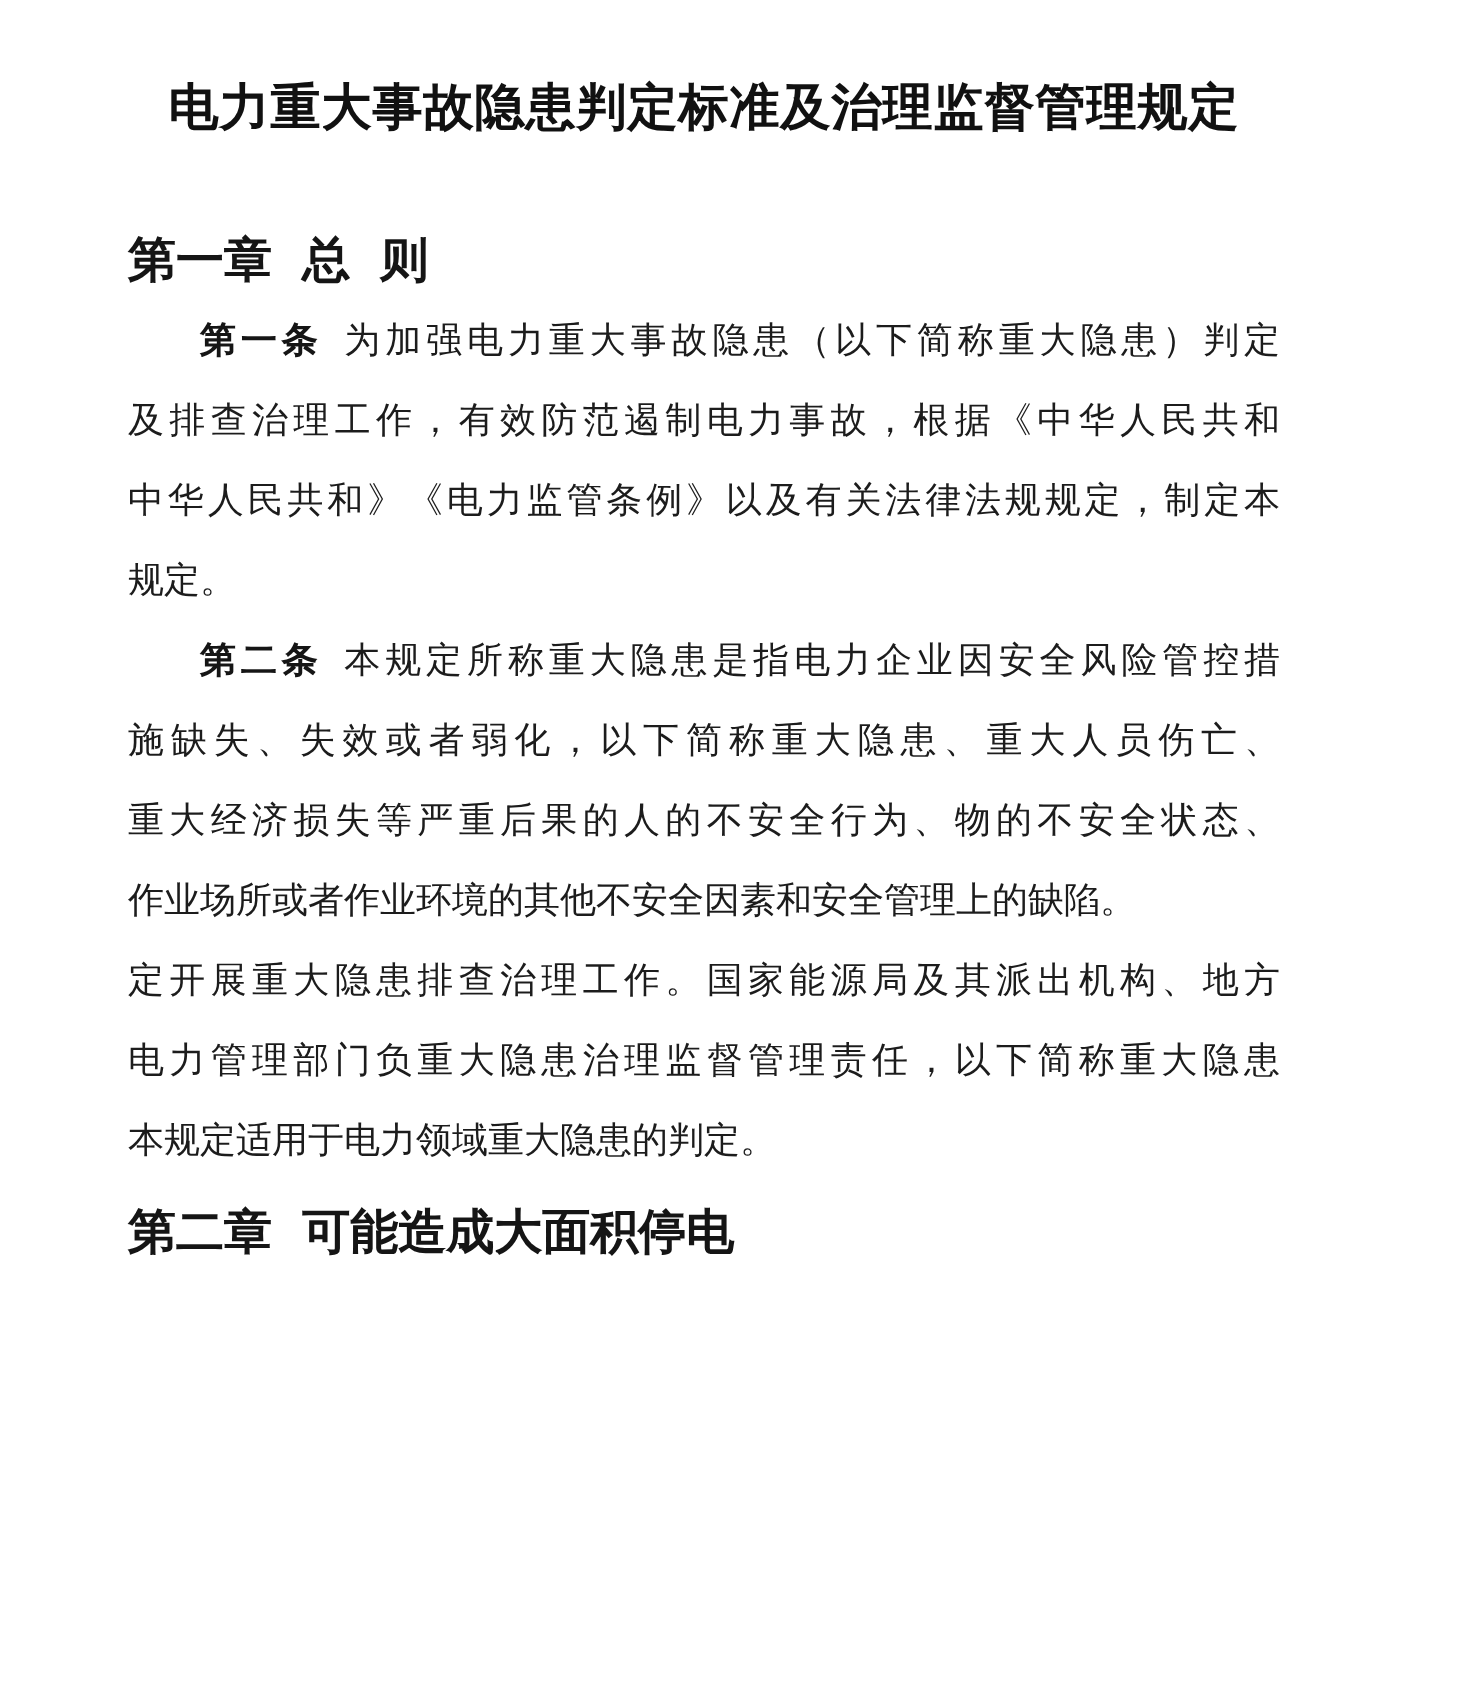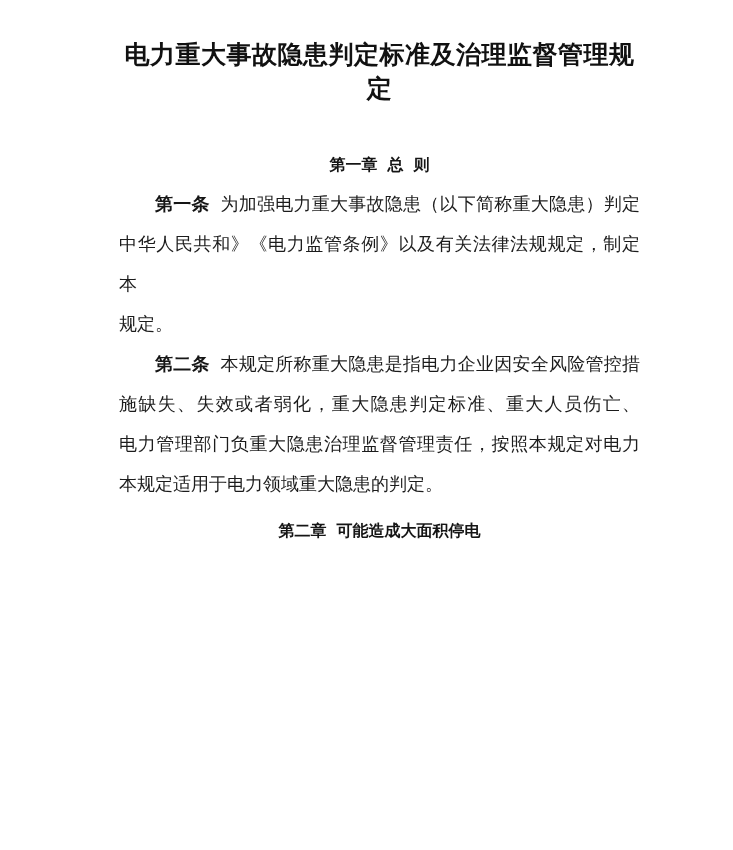--- a/index.html
+++ b/index.html
@@ -11,41 +11,40 @@
     width: 733px;
     height: 850px;
     overflow: hidden;
     font-family: "Liberation Serif", "DejaVu Serif", serif;
     color: #1c1c1c;
   }
   .page {
     box-sizing: border-box;
     width: 733px;
     height: 672px;
-    padding: 38px 93px 0 119px;
+    padding: 38px 93px 0 64px;
     background: #ffffff;
     overflow: hidden;
   }
   .doc-title {
     margin: 0;
     font-family: "Liberation Serif", "DejaVu Serif", serif;
     font-weight: bold;
     font-size: 25px;
     line-height: 34px;
     letter-spacing: 0.5px;
     text-align: center;
     color: #111111;
   }
   .chapter-heading {
     margin: 8px 0 0 0;
     font-family: "Liberation Sans", "DejaVu Sans", sans-serif;
     font-weight: bold;
-    font-size: 16px;
+    font-size: 24px;
     line-height: 38px;
-    text-align: center;
     word-spacing: 0.35em;
     color: #151515;
   }
   #blocks > .chapter-heading:first-child {
     margin-top: 40px;
   }
   .article {
     margin: 0;
   }
   .line {
@@ -70,28 +69,32 @@
 </style>
 </head>
 <body>
 
 <div class="page">
   <h1 class="doc-title">电力重大事故隐患判定标准及治理监督管理规定</h1>
   <div id="blocks">
       <h2 class="chapter-heading">第一章 总 则</h2>
       <div class="article">
         <div class="line first"><span class="art-num">第一条</span>为加强电力重大事故隐患（以下简称重大隐患）判定</div>
+        <div class="line">及排查治理工作，有效防范遏制电力事故，根据《中华人民共和</div>
         <div class="line">中华人民共和》《电力监管条例》以及有关法律法规规定，制定本</div>
         <div class="line last">规定。</div>
       </div>
       <div class="article">
         <div class="line first"><span class="art-num">第二条</span>本规定所称重大隐患是指电力企业因安全风险管控措</div>
-        <div class="line">施缺失、失效或者弱化，重大隐患判定标准、重大人员伤亡、</div>
+        <div class="line">施缺失、失效或者弱化，以下简称重大隐患、重大人员伤亡、</div>
+        <div class="line">重大经济损失等严重后果的人的不安全行为、物的不安全状态、</div>
+        <div class="line last">作业场所或者作业环境的其他不安全因素和安全管理上的缺陷。</div>
       </div>
       <div class="article">
       </div>
       <div class="article">
-        <div class="line">电力管理部门负重大隐患治理监督管理责任，按照本规定对电力</div>
+        <div class="line">定开展重大隐患排查治理工作。国家能源局及其派出机构、地方</div>
+        <div class="line">电力管理部门负重大隐患治理监督管理责任，以下简称重大隐患</div>
         <div class="line last">本规定适用于电力领域重大隐患的判定。</div>
       </div>
       <h2 class="chapter-heading">第二章 可能造成大面积停电</h2>
     </div>
 </div>
 
 </body></html>

